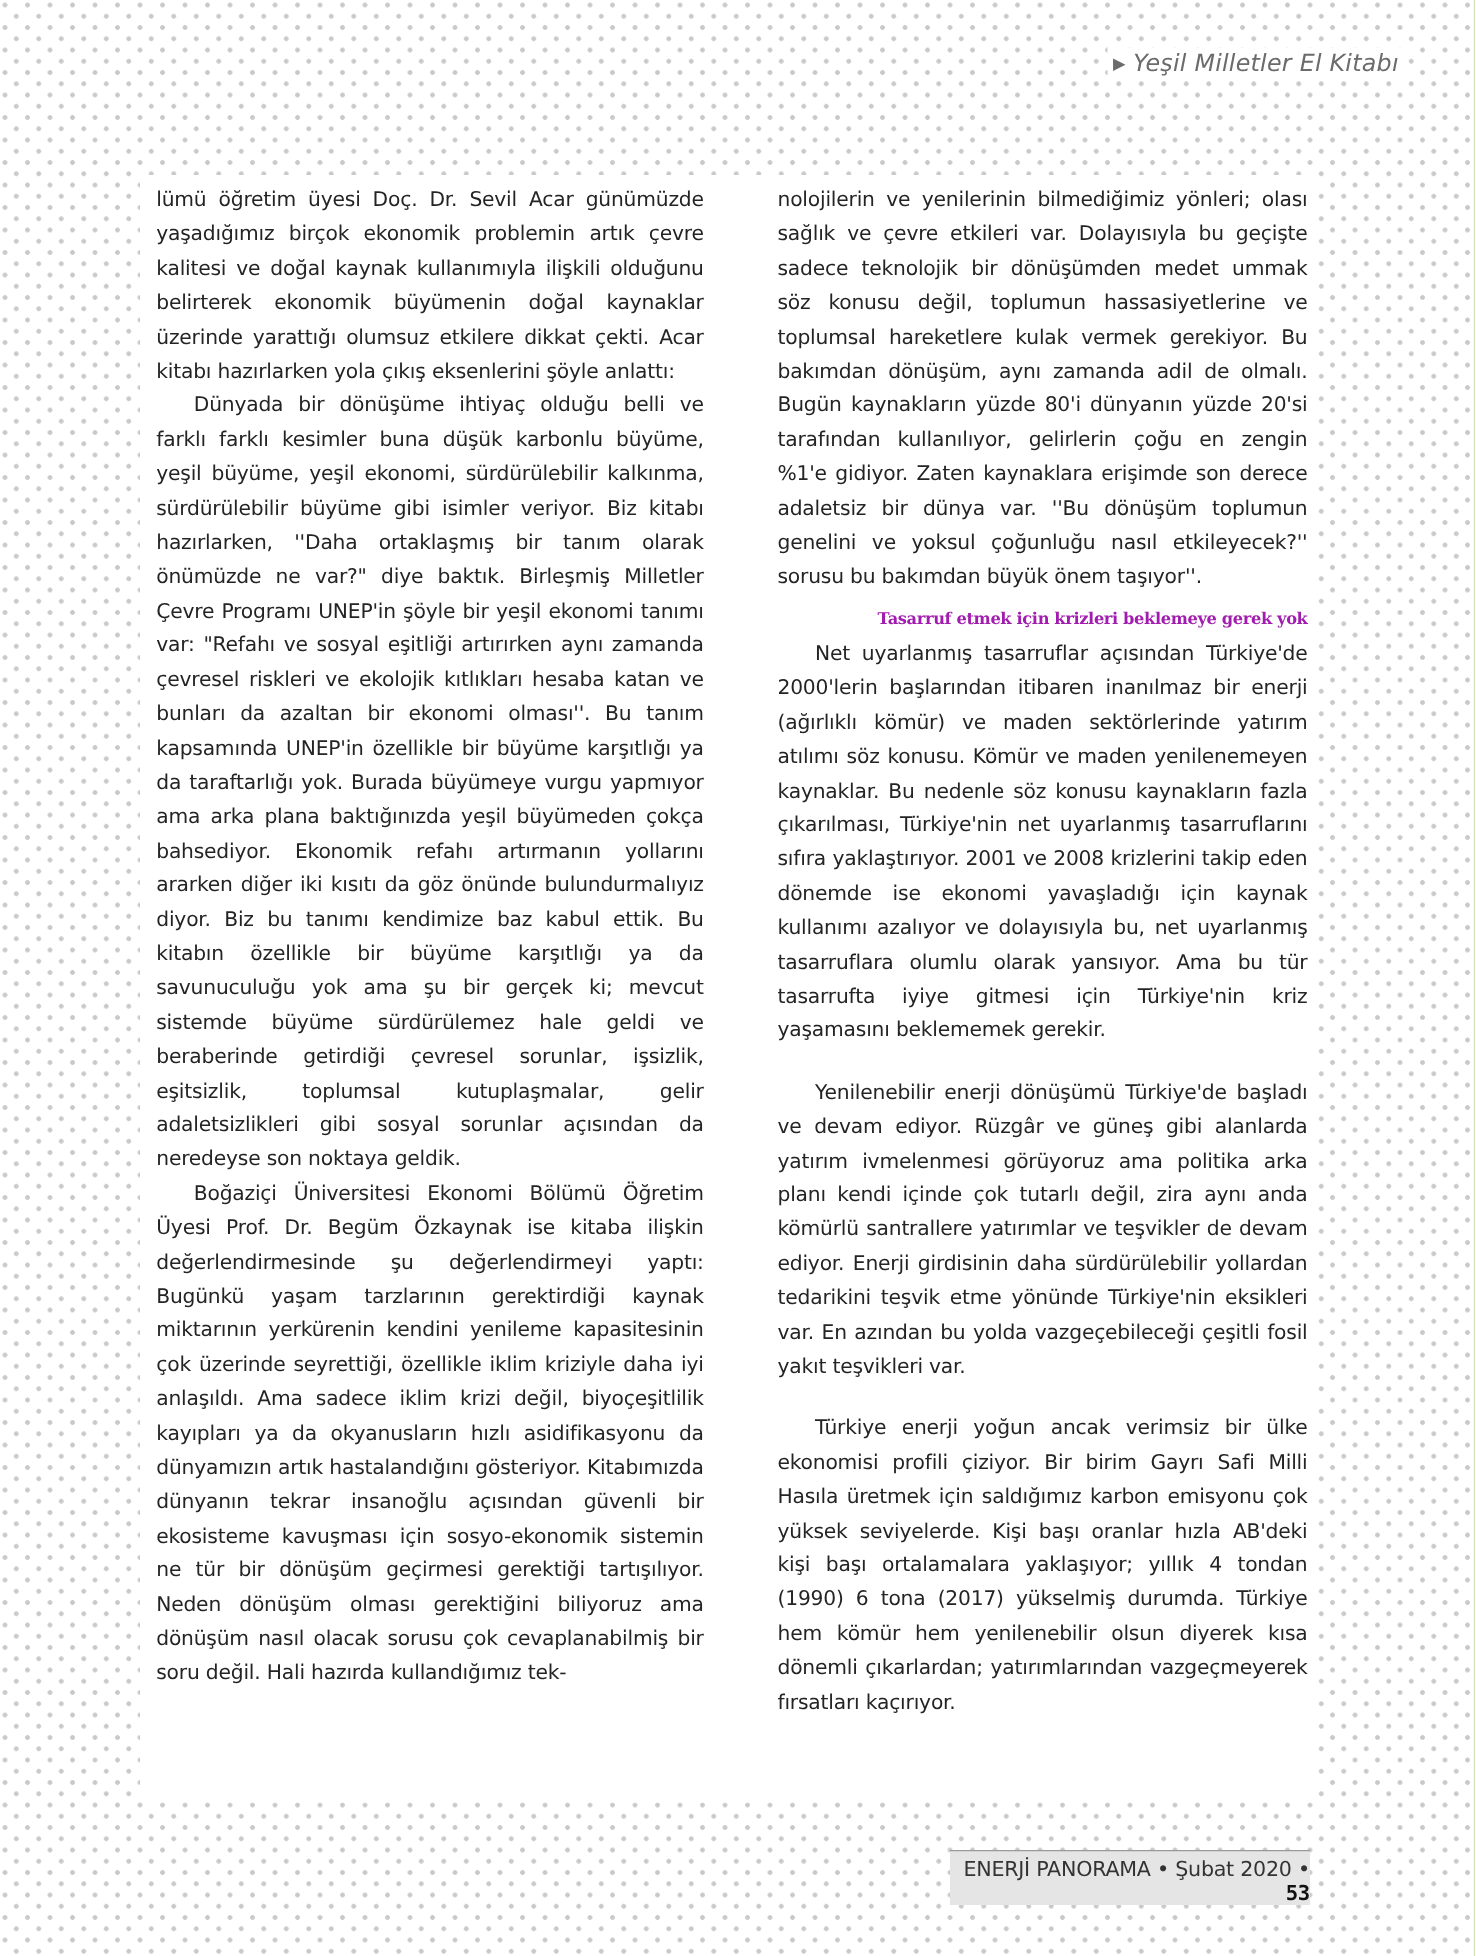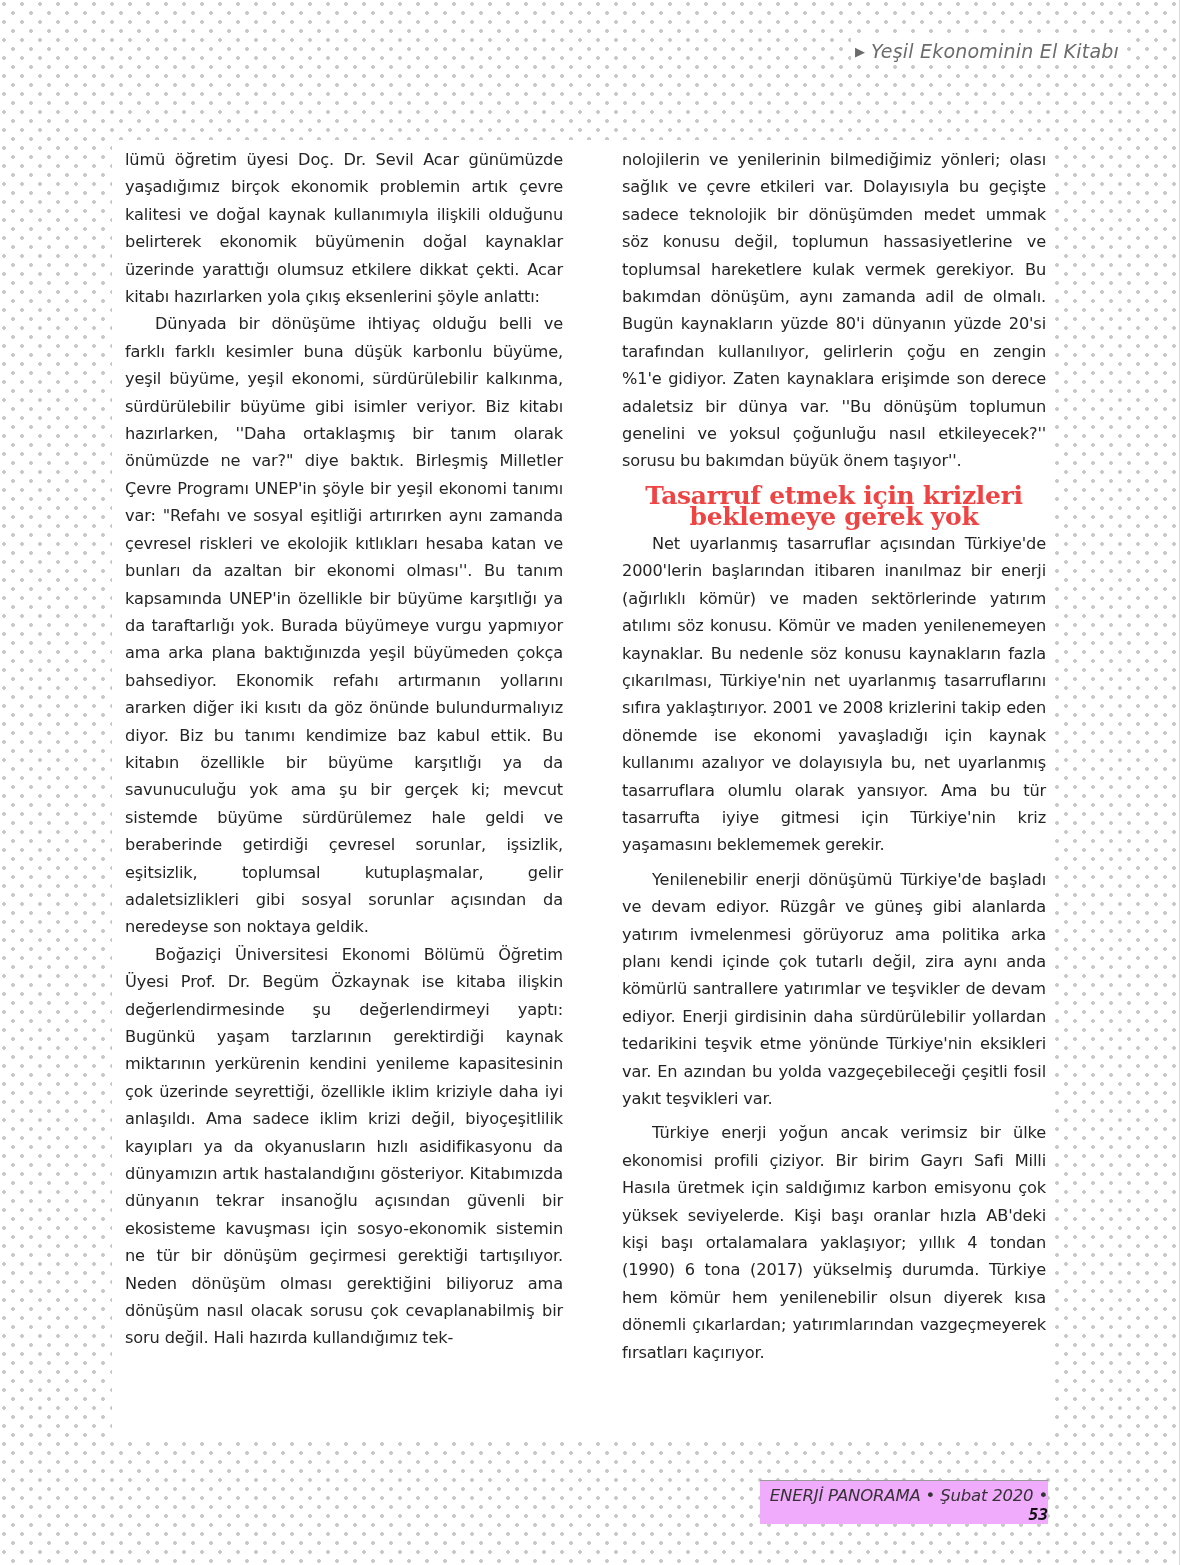--- a/index.html
+++ b/index.html
@@ -32,41 +32,41 @@
   .col {
     position: absolute; top: 146px; width: 438px;
     font-family: "DejaVu Sans", sans-serif; font-size: 16.2px;
     line-height: 27.4px; color: #242424; text-align: justify;
     letter-spacing: -0.15px;
   }
   .col.left { left: 125px; }
   .col.right { left: 622px; width: 424px; }
   .col p { margin: 0; text-indent: 0; }
   .col p.indent { text-indent: 30px; }
-  .col p.gap { margin-top: 7px; }
+  .col p.gap { margin-top: 22px; }
   .col h2 {
     font-family: "DejaVu Serif", serif; font-weight: bold;
-    font-size: 25px; line-height: 21px; color: #ef4444;
-    margin: 10px 0 3px 0; text-align: center; letter-spacing: -0.3px;
+    font-size: 13px; line-height: 21px; color: #a21caf;
+    margin: 10px 0 3px 0; text-align: right; letter-spacing: -0.3px;
   }
   .footer {
     position: absolute; left: 760px; top: 1480px; width: 288px;
-    border-top: 1px solid #9a9a9a; background: #f0abfc;
+    border-top: 1px solid #9a9a9a; background: #e5e5e5;
     font-family: "DejaVu Sans", sans-serif; font-size: 16.5px; color: #333;
-    padding-top: 5px; text-align: right; letter-spacing: -0.2px; font-style: italic;
+    padding-top: 5px; text-align: right; letter-spacing: -0.2px;
   }
   .footer .page { font-family: "DejaVu Sans Mono", monospace; font-weight: bold; color: #111; }
 </style>
 </head>
 <body>
 
 <div class="edge-line"></div>
 
 <div class="running-head">
-  <span class="tri">▶</span><span>Yeşil Ekonominin El Kitabı</span>
+  <span class="tri">▶</span><span>Yeşil Milletler El Kitabı</span>
 </div>
 
 <div class="text-panel"></div>
 
 <div class="col left">
   <p>lümü öğretim üyesi Doç. Dr. Sevil Acar günümüzde yaşadığımız birçok ekonomik problemin artık çevre kalitesi ve doğal kaynak kullanımıyla ilişkili olduğunu belirterek ekonomik büyümenin doğal kaynaklar üzerinde yarattığı olumsuz etkilere dikkat çekti. Acar kitabı hazırlarken yola çıkış eksenlerini şöyle anlattı:</p>
   <p class="indent">Dünyada bir dönüşüme ihtiyaç olduğu belli ve farklı farklı kesimler buna düşük karbonlu büyüme, yeşil büyüme, yeşil ekonomi, sürdürülebilir kalkınma, sürdürülebilir büyüme gibi isimler veriyor. Biz kitabı hazırlarken, ''Daha ortaklaşmış bir tanım olarak önümüzde ne var?" diye baktık. Birleşmiş Milletler Çevre Programı UNEP'in şöyle bir yeşil ekonomi tanımı var: "Refahı ve sosyal eşitliği artırırken aynı zamanda çevresel riskleri ve ekolojik kıtlıkları hesaba katan ve bunları da azaltan bir ekonomi olması''. Bu tanım kapsamında UNEP'in özellikle bir büyüme karşıtlığı ya da taraftarlığı yok. Burada büyümeye vurgu yapmıyor ama arka plana baktığınızda yeşil büyümeden çokça bahsediyor. Ekonomik refahı artırmanın yollarını ararken diğer iki kısıtı da göz önünde bulundurmalıyız diyor. Biz bu tanımı kendimize baz kabul ettik. Bu kitabın özellikle bir büyüme karşıtlığı ya da savunuculuğu yok ama şu bir gerçek ki; mevcut sistemde büyüme sürdürülemez hale geldi ve beraberinde getirdiği çevresel sorunlar, işsizlik, eşitsizlik, toplumsal kutuplaşmalar, gelir adaletsizlikleri gibi sosyal sorunlar açısından da neredeyse son noktaya geldik.</p>
   <p class="indent">Boğaziçi Üniversitesi Ekonomi Bölümü Öğretim Üyesi Prof. Dr. Begüm Özkaynak ise kitaba ilişkin değerlendirmesinde şu değerlendirmeyi yaptı: Bugünkü yaşam tarzlarının gerektirdiği kaynak miktarının yerkürenin kendini yenileme kapasitesinin çok üzerinde seyrettiği, özellikle iklim kriziyle daha iyi anlaşıldı. Ama sadece iklim krizi değil, biyoçeşitlilik kayıpları ya da okyanusların hızlı asidifikasyonu da dünyamızın artık hastalandığını gösteriyor. Kitabımızda dünyanın tekrar insanoğlu açısından güvenli bir ekosisteme kavuşması için sosyo-ekonomik sistemin ne tür bir dönüşüm geçirmesi gerektiği tartışılıyor. Neden dönüşüm olması gerektiğini biliyoruz ama dönüşüm nasıl olacak sorusu çok cevaplanabilmiş bir soru değil. Hali hazırda kullandığımız tek-</p>
 </div>
 

